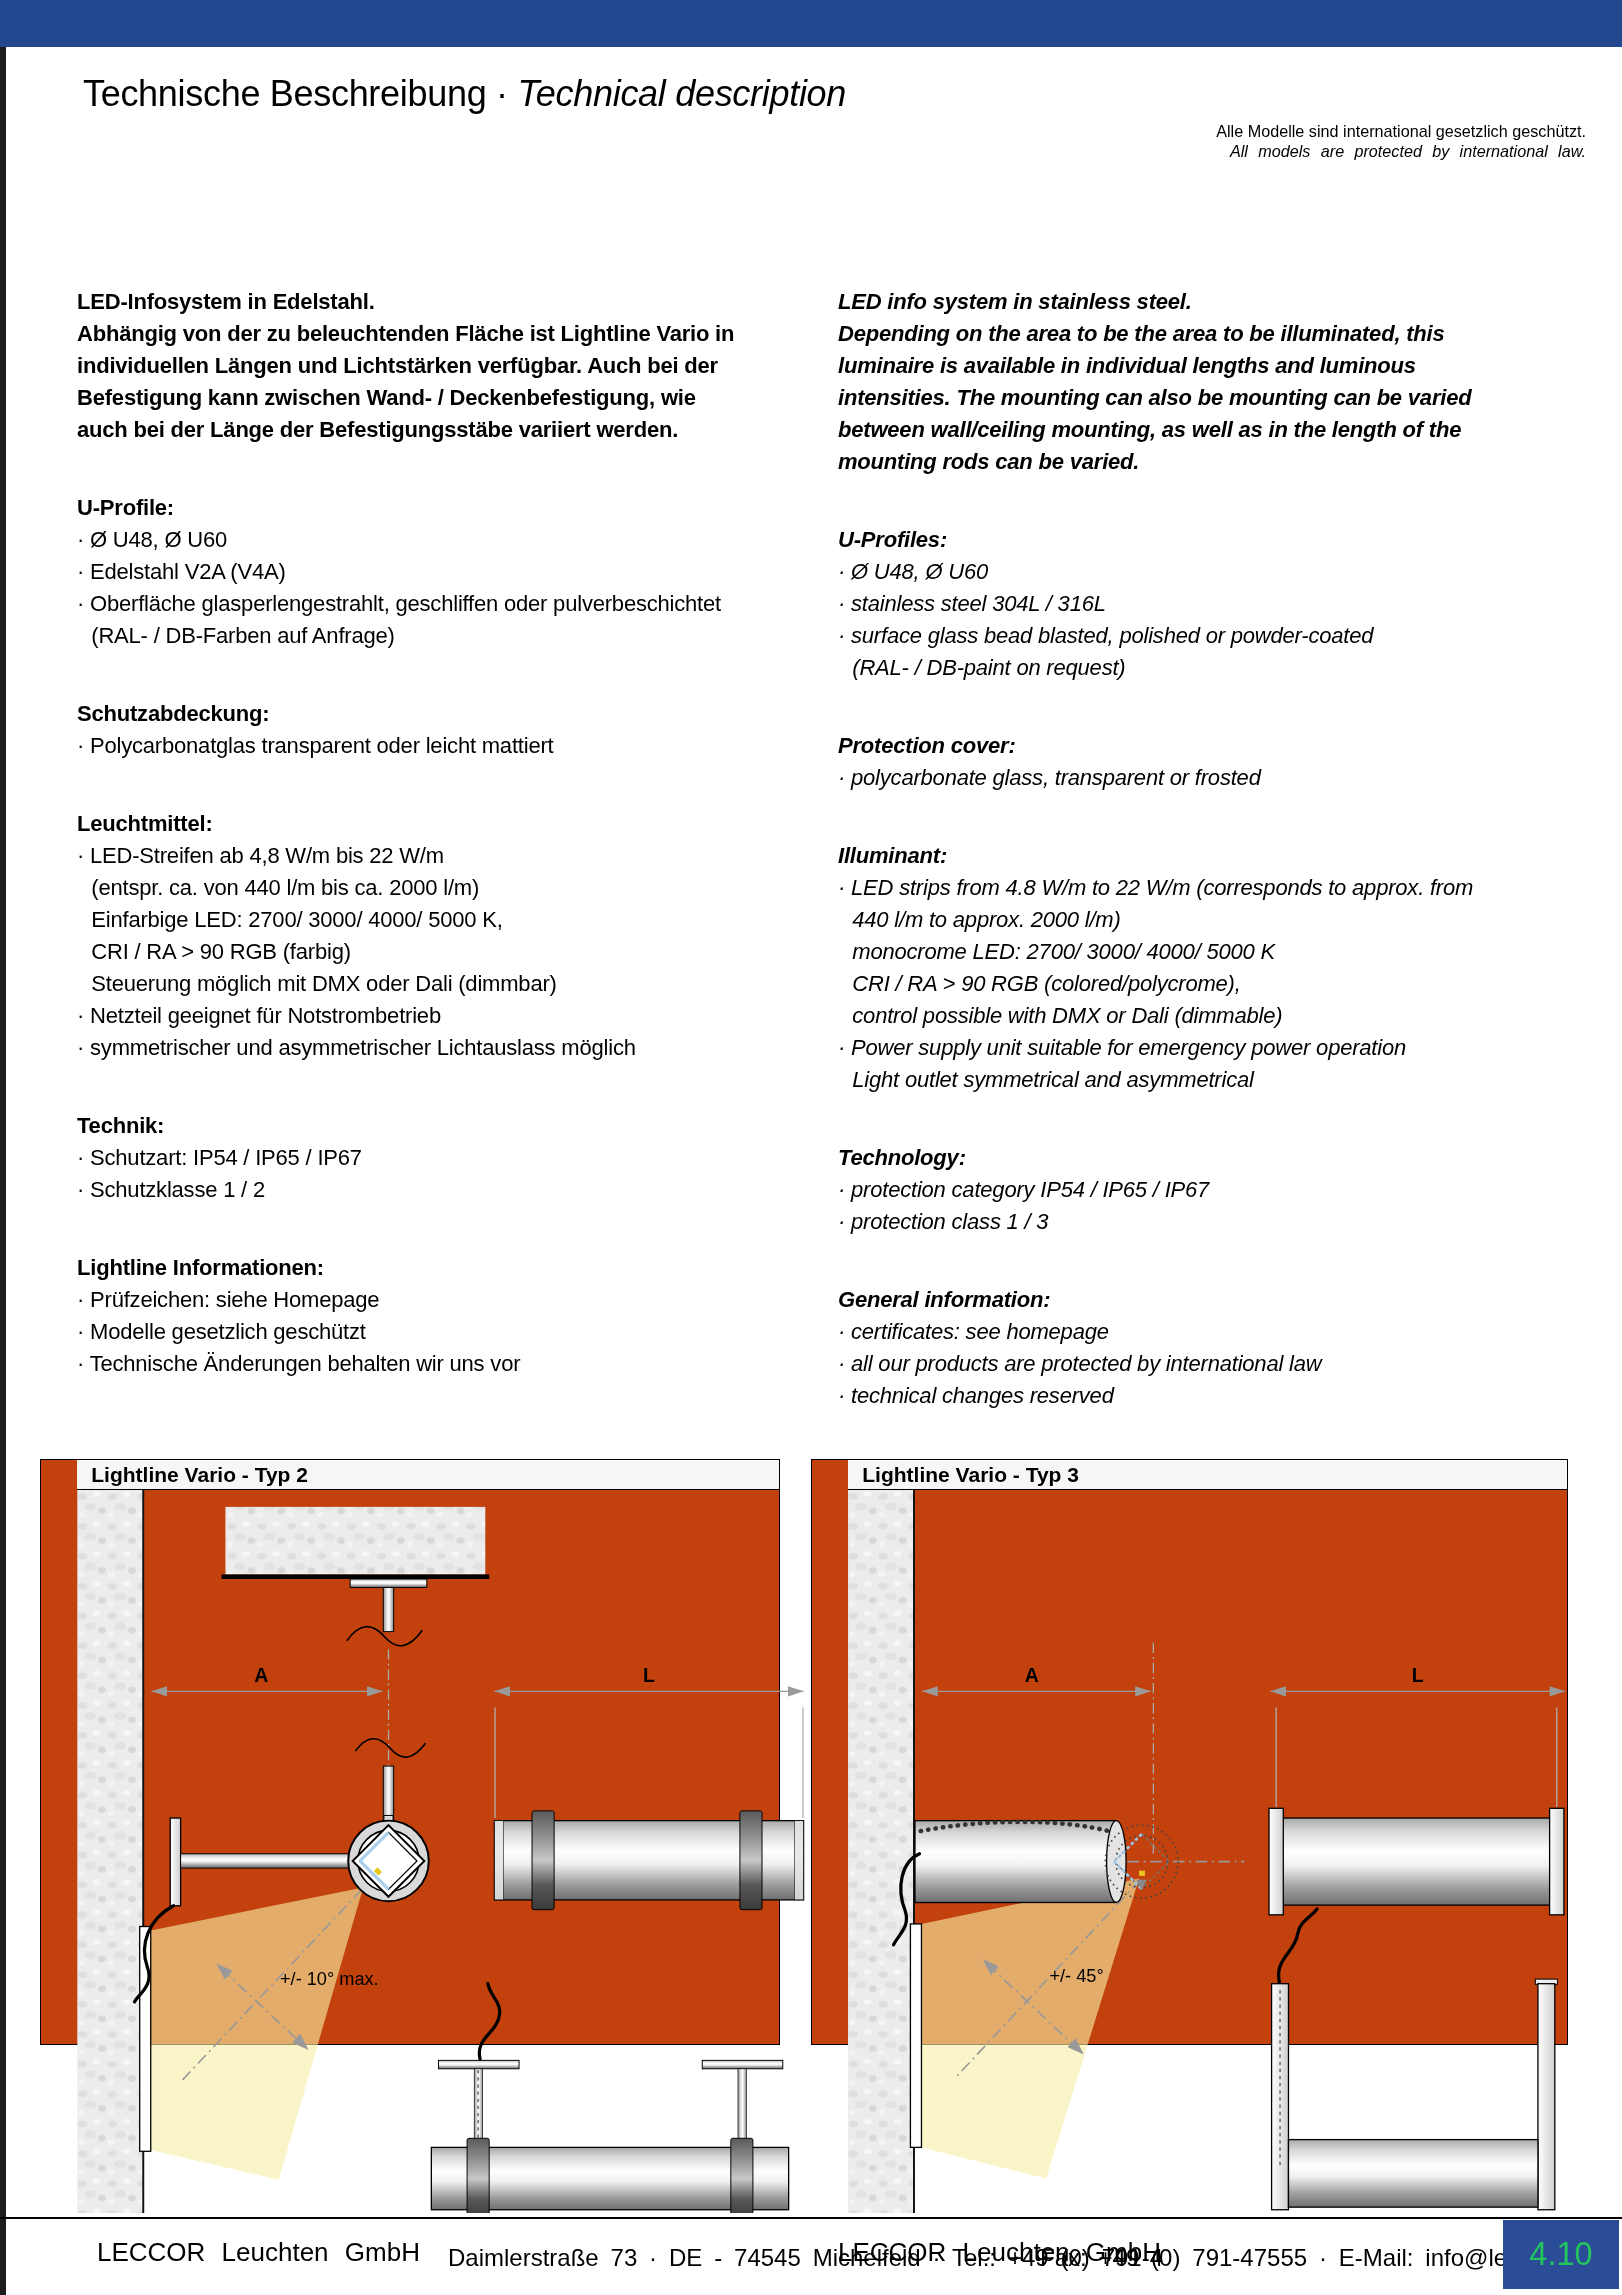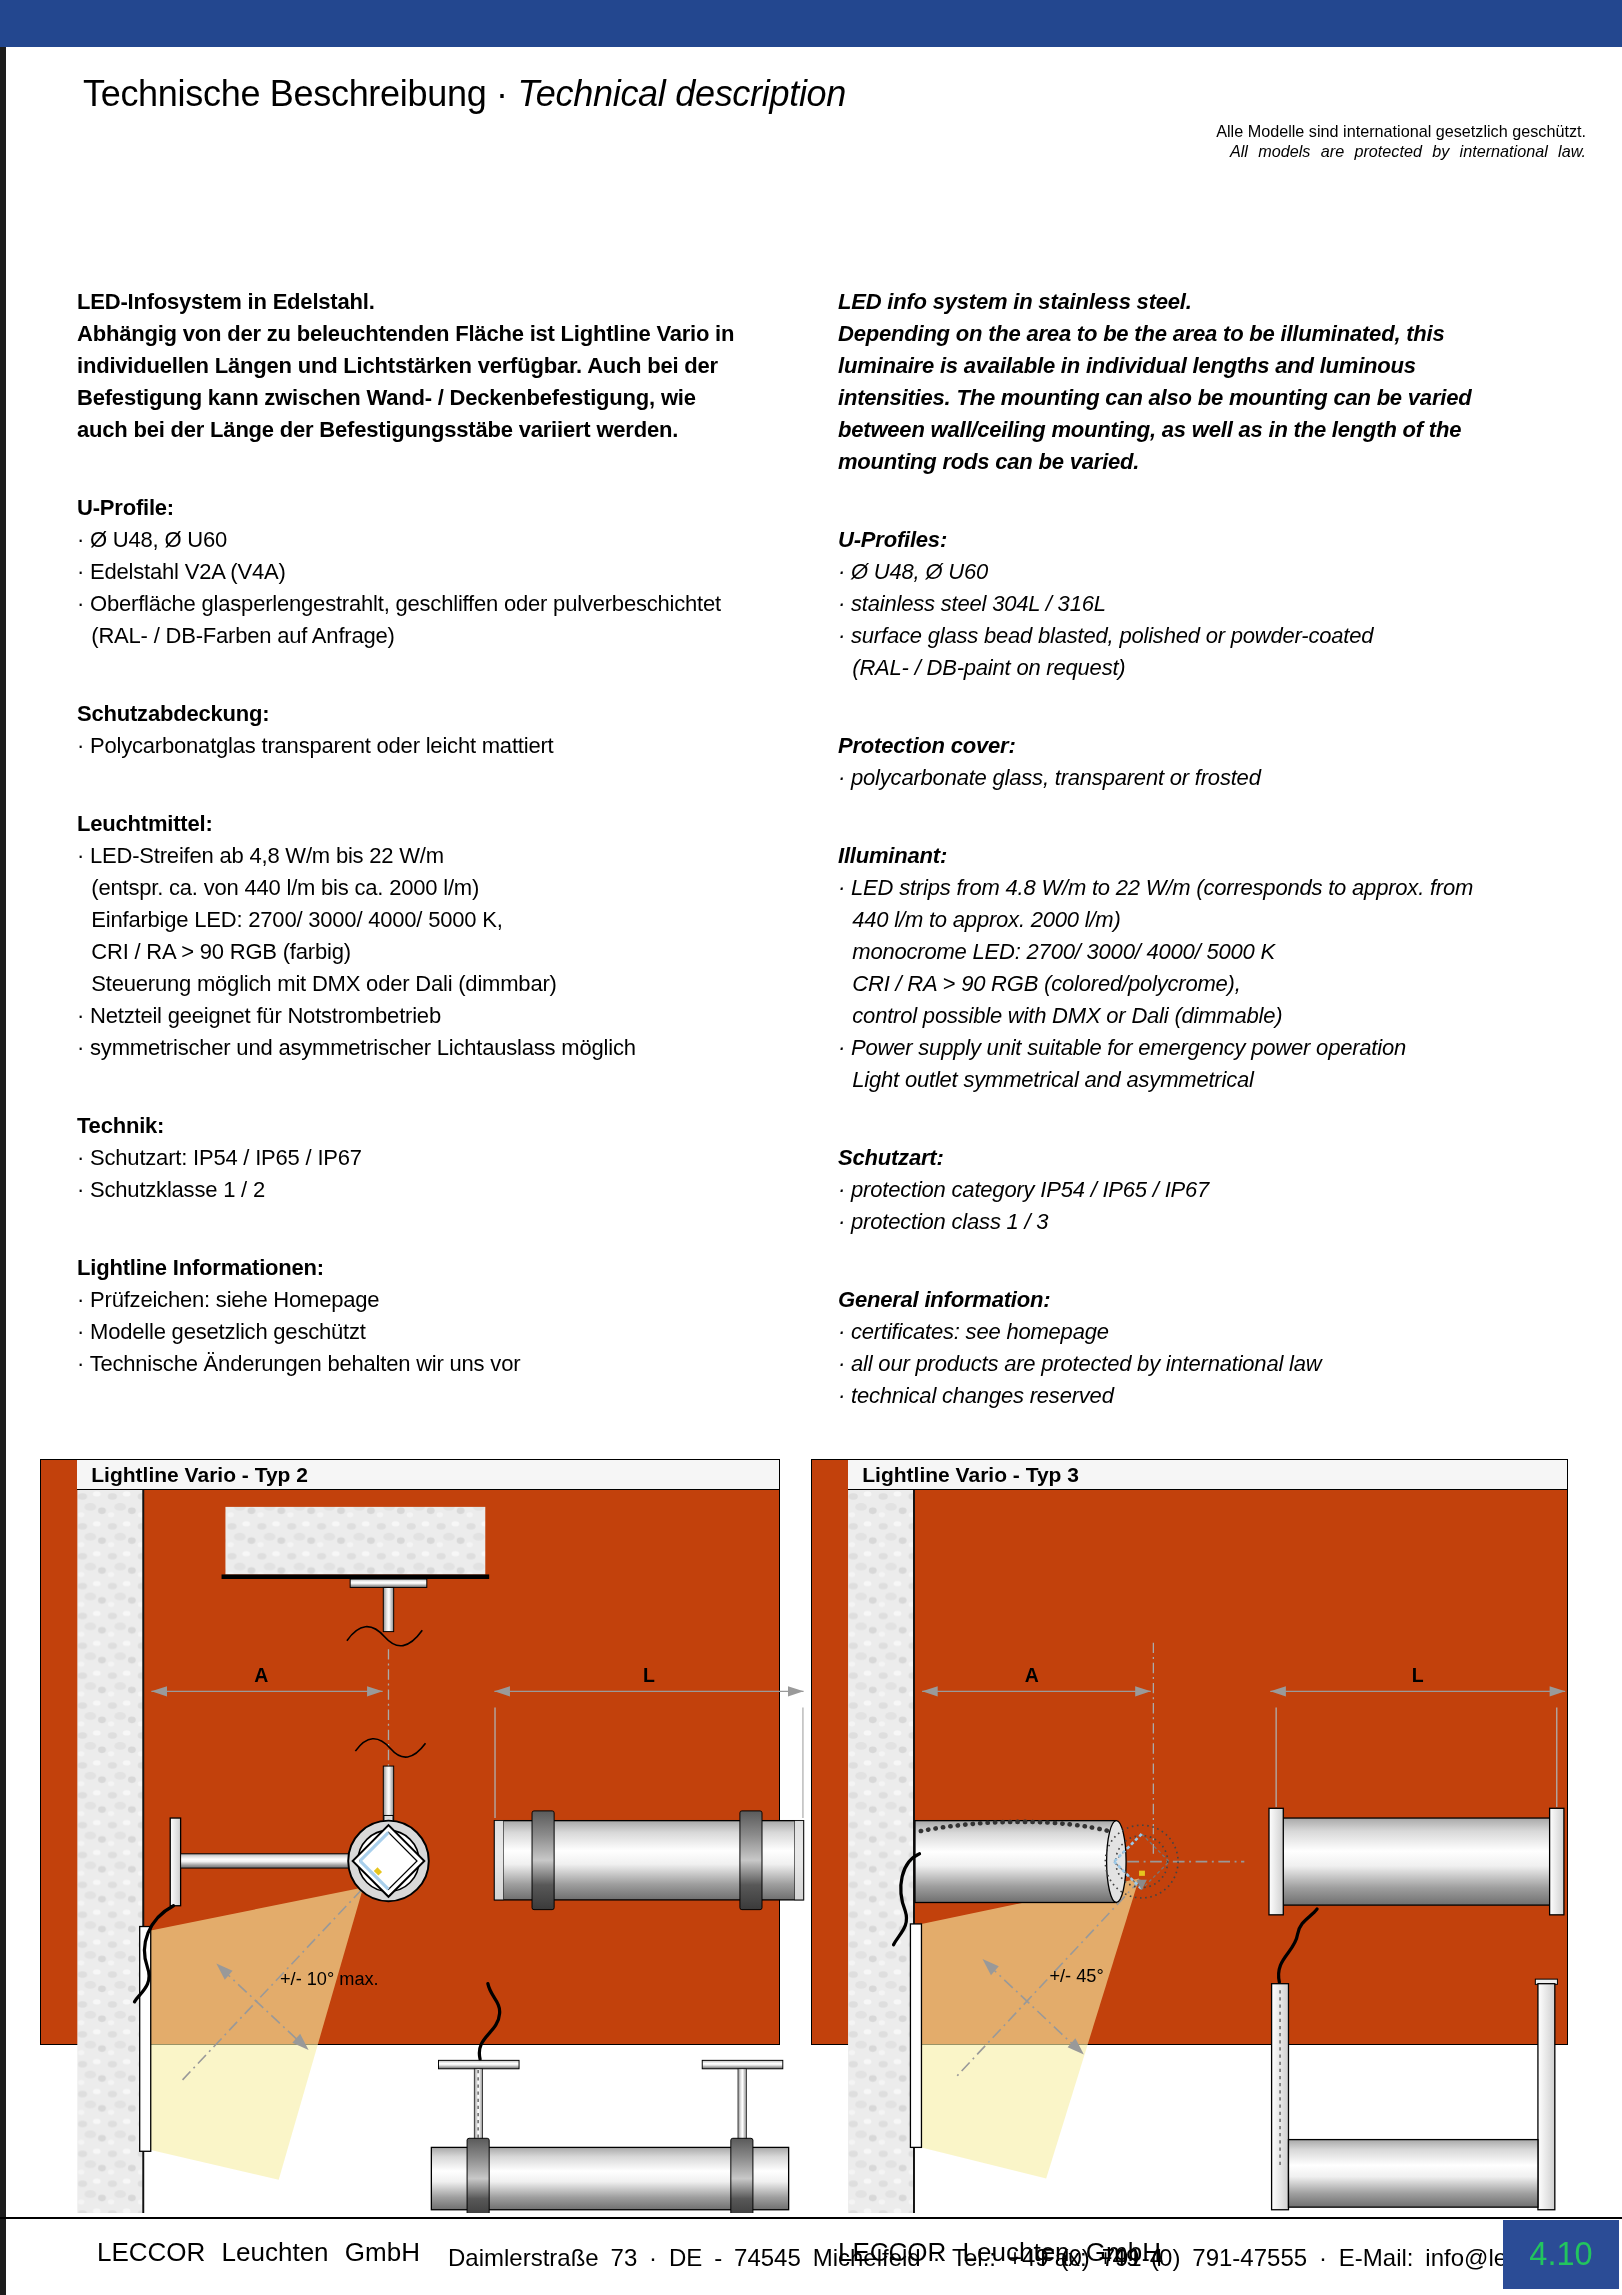--- a/index.html
+++ b/index.html
@@ -98,21 +98,21 @@
       <div class="ln b gap">Protection cover:</div>
       <div class="ln">· polycarbonate glass, transparent or frosted</div>
       <div class="ln b gap">Illuminant:</div>
       <div class="ln">· LED strips from 4.8 W/m to 22 W/m (corresponds to approx. from</div>
       <div class="ln ind">440 l/m to approx. 2000 l/m)</div>
       <div class="ln ind">monocrome LED: 2700/ 3000/ 4000/ 5000 K</div>
       <div class="ln ind">CRI / RA &gt; 90 RGB (colored/polycrome),</div>
       <div class="ln ind">control possible with DMX or Dali (dimmable)</div>
       <div class="ln">· Power supply unit suitable for emergency power operation</div>
       <div class="ln ind">Light outlet symmetrical and asymmetrical</div>
-      <div class="ln b gap">Schutzart:</div>
+      <div class="ln b gap">Technology:</div>
       <div class="ln">· protection category IP54 / IP65 / IP67</div>
       <div class="ln">· protection class 1 / 3</div>
       <div class="ln b gap">General information:</div>
       <div class="ln">· certificates: see homepage</div>
       <div class="ln">· all our products are protected by international law</div>
       <div class="ln">· technical changes reserved</div>
     </div>
 
   <div class="diagbox box1">
     <div class="diag-head">Lightline Vario - Typ 2</div>

